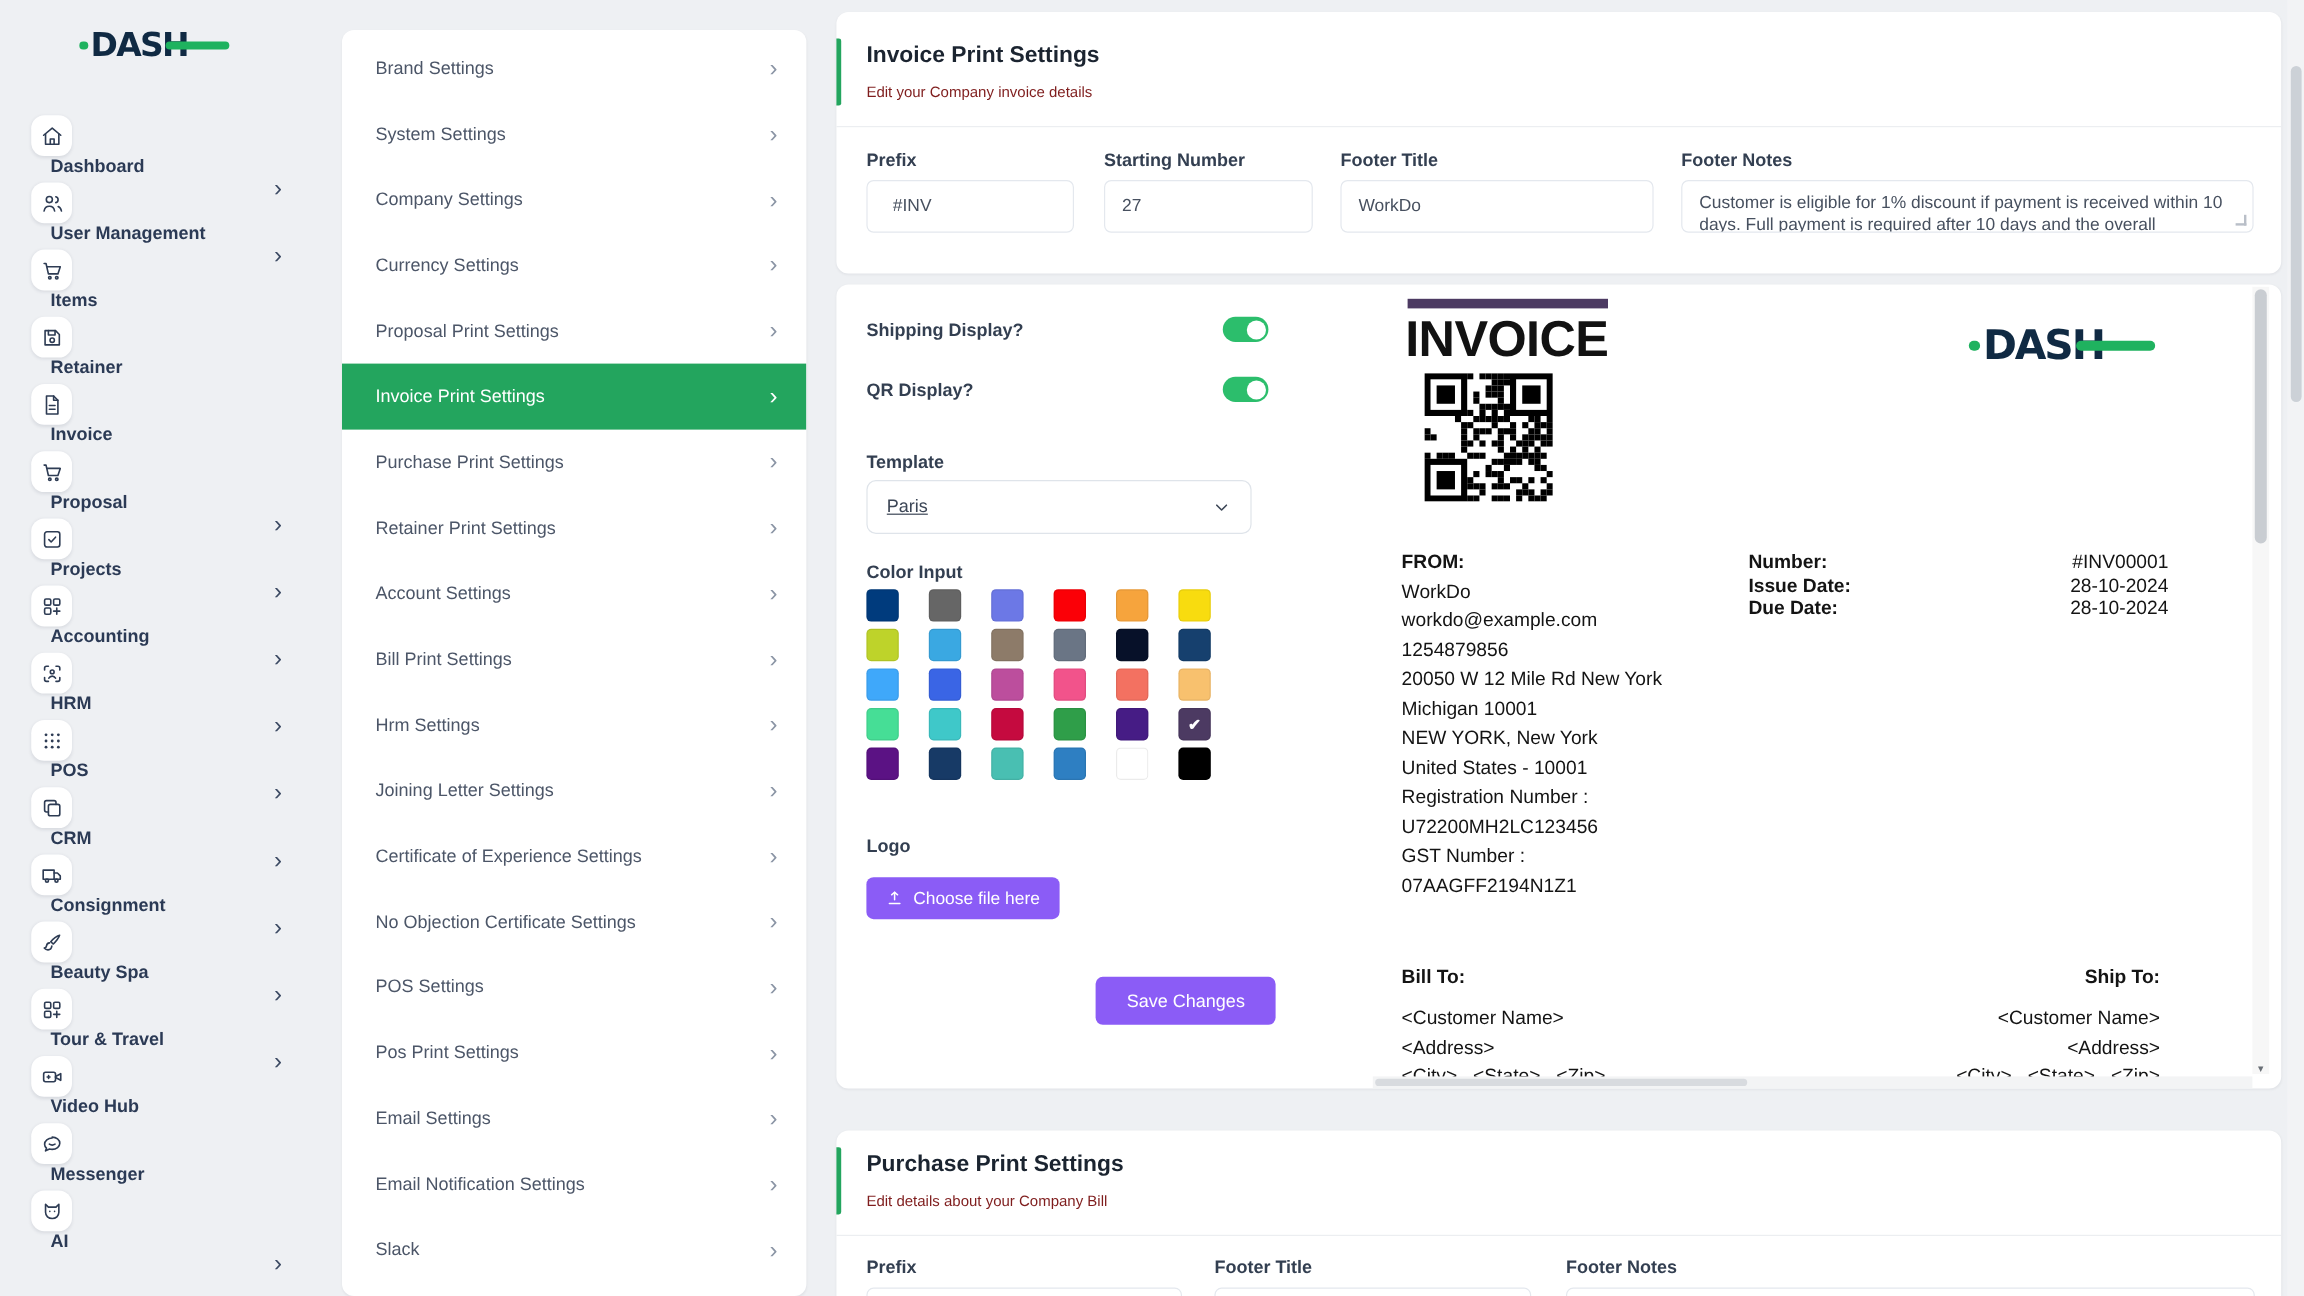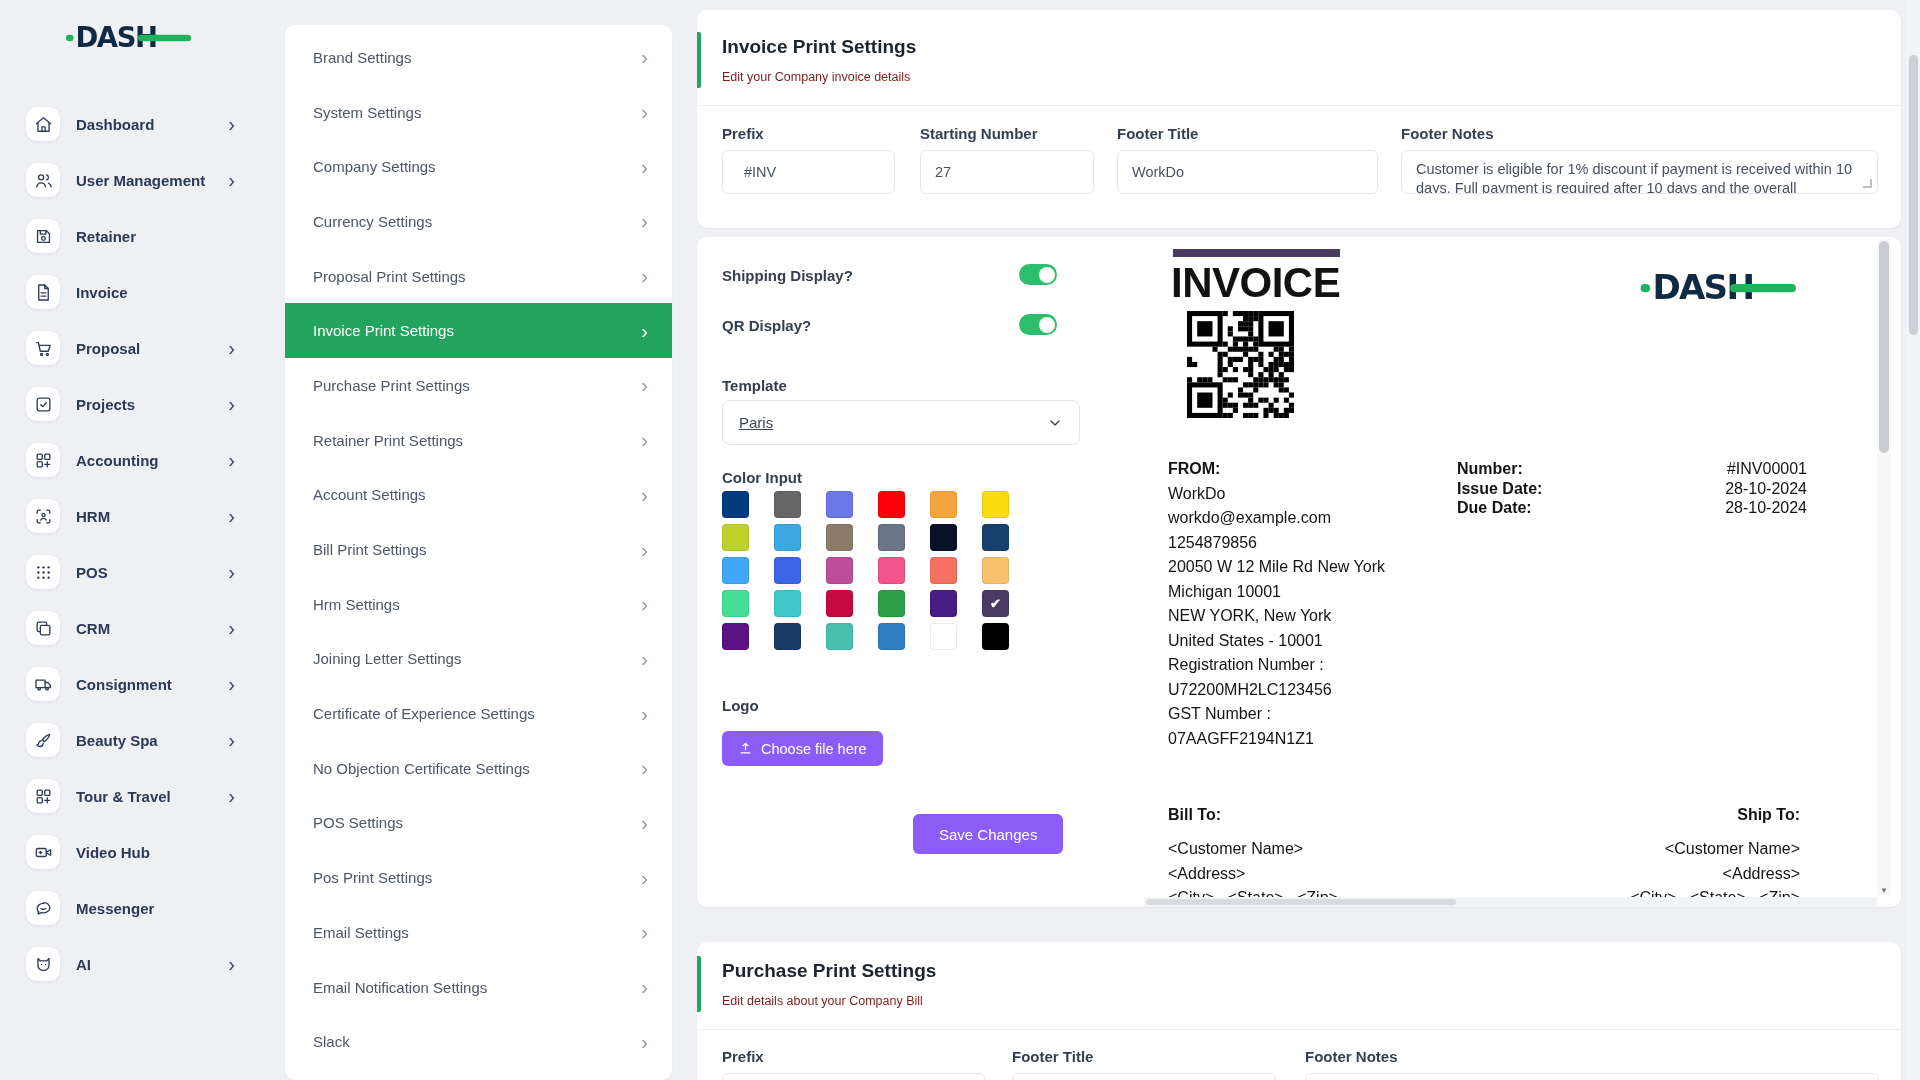--- a/index.html
+++ b/index.html
@@ -5,21 +5,21 @@
   * { margin:0; padding:0; box-sizing:border-box; }
   html,body { width:1920px; height:1080px; overflow:hidden; }
   body { background:#eef0f3; font-family:"Liberation Sans", sans-serif; position:relative; }
 
   .card { position:absolute; background:#fff; border-radius:10px; box-shadow:0 1px 2px rgba(16,24,40,.05); }
 
   
   .sidebar { position:absolute; left:0; top:0; width:265px; height:1080px; }
   .logo { position:absolute; left:66px; top:16px; width:127px; height:42px; }
   .side-nav { position:absolute; top:96px; left:0; width:265px; }
-  .side-item { height:56px; display:flex; align-items:center; padding:0 30px 0 26px; cursor:pointer; }
+  .side-item { height:56px; display:flex; align-items:flex-start; padding:0 30px 0 26px; cursor:pointer;flex-direction:column; }
   .icon-box { width:34px; height:34px; border-radius:11px; background:#fff; display:flex; align-items:center; justify-content:center; box-shadow:0 1px 3px rgba(20,30,55,.10); flex:none; }
   .icon-box svg { width:19px; height:19px; stroke:#2e3c54; fill:none; stroke-width:1.7; stroke-linecap:round; stroke-linejoin:round; }
   .side-label { margin-left:16px; font-size:15px; font-weight:600; color:#2b3a55; white-space:nowrap; }
   .side-chevron { margin-left:auto; color:#3c4a63; font-size:20px; line-height:1; font-weight:400; }
 
   
   .settings-card { left:285px; top:25px; width:387px; height:1055px; padding-top:5px; overflow:hidden; }
   .settings-item { height:54.7px; display:flex; align-items:center; padding:0 24px 0 28px; cursor:pointer; }
   .set-label { font-size:15px; color:#4c5668; }
   .set-chevron { margin-left:auto; color:#8b95a5; font-size:20px; line-height:1; }
@@ -109,20 +109,31 @@
             <circle cx="9" cy="8" r="3.2"></circle>
             <path d="M3.5 20c.5-3.2 2.7-5 5.5-5s5 1.8 5.5 5"></path>
             <path d="M15.8 5a3.2 3.2 0 0 1 0 6.2"></path>
             <path d="M18.3 15.3c1.9.8 3.1 2.4 3.4 4.7"></path>
           </svg>
         </span>
         <span class="side-label">User Management</span>
         <span class="side-chevron">›</span>
       </div>
 
+      <div class="side-item">
+        <span class="icon-box">
+          <svg viewBox="0 0 24 24">
+            <circle cx="9.5" cy="19.5" r="1.3"></circle>
+            <circle cx="16.8" cy="19.5" r="1.3"></circle>
+            <path d="M3.5 4.5h2L8 15.5h10L20.5 8H6.5"></path>
+          </svg>
+        </span>
+        <span class="side-label">Items</span>
+        <span class="side-chevron" style="visibility: hidden;">›</span>
+      </div>
 
 
       <div class="side-item">
         <span class="icon-box">
           <svg viewBox="0 0 24 24">
             <path d="M4.5 4.5h11l4 4v11h-15z"></path>
             <path d="M8 4.5V9h7V4.5"></path>
             <circle cx="12" cy="14.5" r="2.3"></circle>
           </svg>
         </span>
@@ -412,21 +423,21 @@
 
 <section class="card card2">
 
   <label class="f-label" style="left:25px;top:30px;">Shipping Display?</label>
   <div class="toggle" style="left:322px;top:27px;"></div>
 
   <label class="f-label" style="left:25px;top:80px;">QR Display?</label>
   <div class="toggle" style="left:322px;top:77px;"></div>
 
   <label class="f-label" style="left:25px;top:140px;">Template</label>
-  <div class="select" style="left:25px;top:163px;width:358px;text-decoration:underline;">
+  <div class="select" style="left:25px;top:163px;width:321px;text-decoration:underline;">
     <span>Paris</span>
     <svg viewBox="0 0 24 24">
         <polyline points="6 9 12 15 18 9"></polyline>
       </svg>
   </div>
 
   <label class="f-label" style="left:25px;top:232px;">Color Input</label>
   <div class="swatch-grid" style="left:25px;top:254px;">
 
       <div class="swatch" style="background: rgb(0, 59, 125);">

